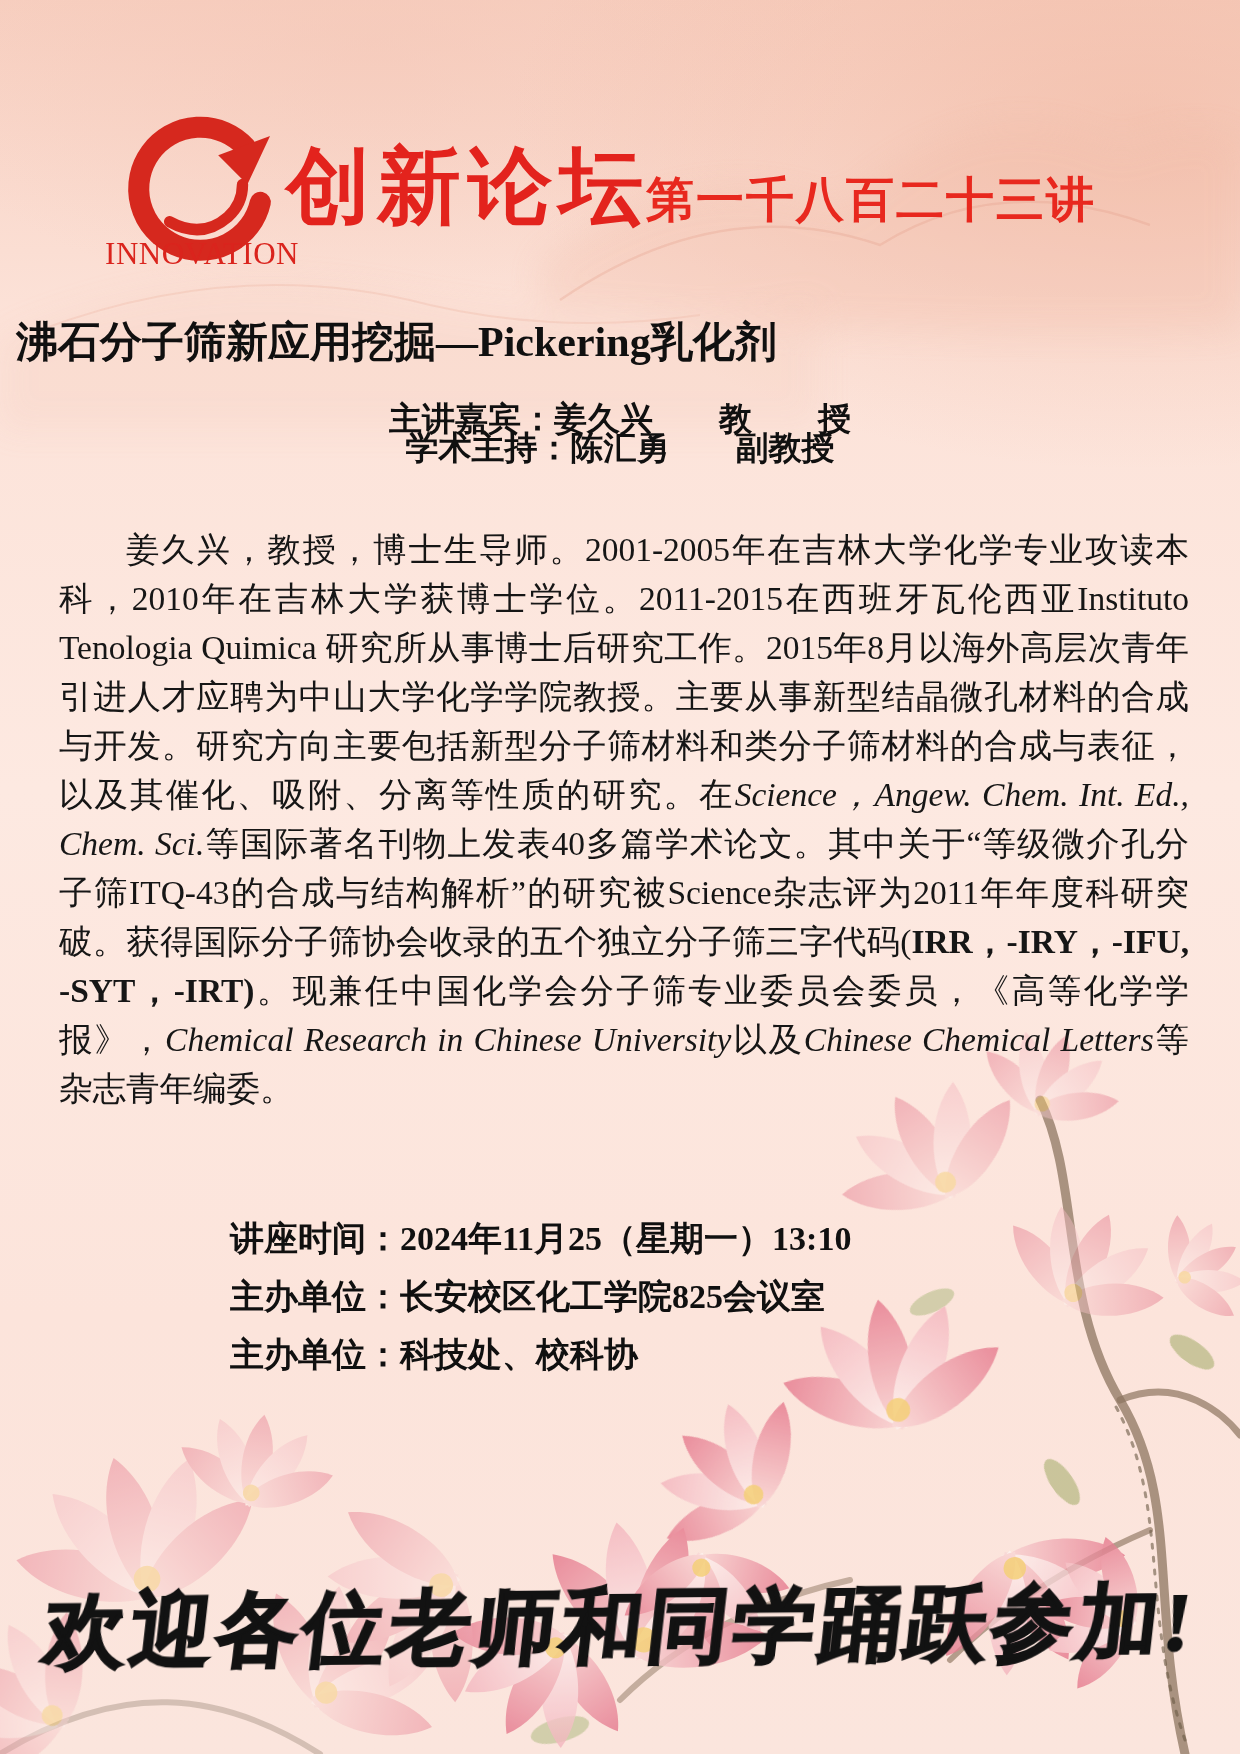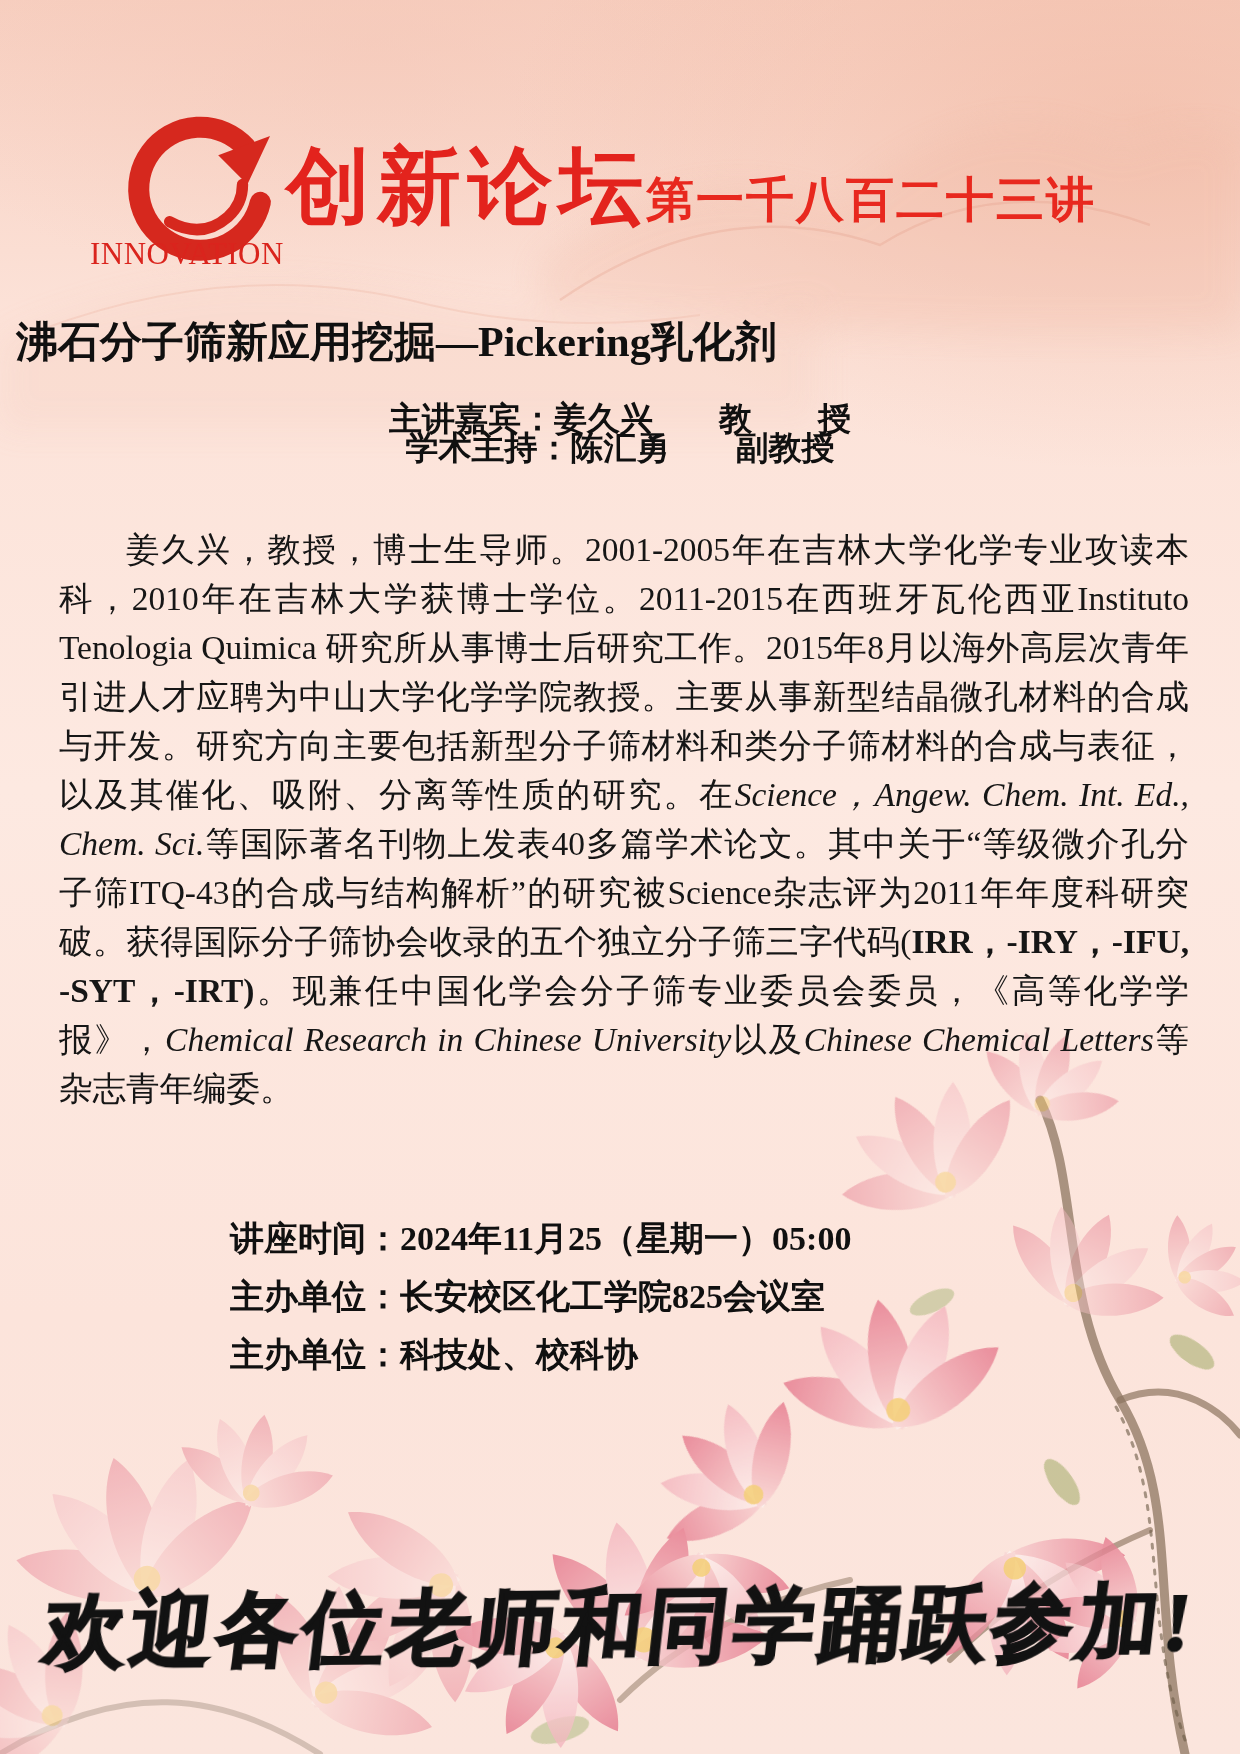--- a/index.html
+++ b/index.html
@@ -6,21 +6,21 @@
   .poster{
     position:relative;width:1240px;height:1754px;overflow:hidden;margin:0 auto;
     font-family:"Liberation Serif",serif;color:#141414;
     background:
       radial-gradient(900px 500px at 92% 120px, rgba(238,173,148,.45), transparent 70%),
       radial-gradient(700px 380px at 30% 40px, rgba(244,198,182,.5), transparent 70%),
       linear-gradient(180deg,#f7cfc0 0%,#fce2d8 18%,#fde9e1 45%,#fce4db 75%,#fbe5dd 100%);
   }
   .bg-svg{position:absolute;left:0;top:0;width:1240px;height:1754px;pointer-events:none;}
   .logo-icon{position:absolute;left:118px;top:110px;width:168px;height:162px;}
-  .logo-wordmark{position:absolute;left:90px;top:236px;width:224px;text-align:left;
+  .logo-wordmark{position:absolute;left:90px;top:236px;width:224px;text-align:center;
     font-family:"Liberation Serif",serif;font-size:31px;color:#da241d;letter-spacing:.5px;}
   .forum-name{position:absolute;left:286px;top:130px;font-size:84px;font-weight:900;
     color:#e3231d;font-family:"Liberation Sans",sans-serif;letter-spacing:7px;}
   .lecture-number{position:absolute;left:646px;top:168px;font-size:48px;font-weight:700;
     color:#e8281e;font-family:"Liberation Sans",sans-serif;letter-spacing:2px;}
   .main-title{position:absolute;top:298px;left:0;width:100%;
     font-size:42px;font-weight:700;color:#101010;margin:16px;}
   .speaker-line{position:absolute;top:397px;left:0;width:100%;text-align:center;
     font-size:33px;font-weight:700;color:#101010;}
   .host-line{position:absolute;top:426px;left:0;width:100%;text-align:center;
@@ -121,20 +121,20 @@
   <div class="lecture-number">第一千八百二十三讲</div>
 
   <h1 class="main-title">沸石分子筛新应用挖掘—Pickering乳化剂</h1>
 
   <div class="speaker-line">主讲嘉宾：姜久兴　　教　　授</div>
   <div class="host-line">学术主持：陈汇勇　　副教授</div>
 
   <p class="bio"><span>姜久兴，教授，博士生导师。2001-2005年在吉林大学化学专业攻读本科，2010年在吉林大学获博士学位。2011-2015在西班牙瓦伦西亚Instituto Tenologia Quimica 研究所从事博士后研究工作。2015年8月以海外高层次青年引进人才应聘为中山大学化学学院教授。主要从事新型结晶微孔材料的合成与开发。研究方向主要包括新型分子筛材料和类分子筛材料的合成与表征，以及其催化、吸附、分离等性质的研究。在</span><span class="seg-italic">Science，Angew. Chem. Int. Ed., Chem. Sci.</span><span>等国际著名刊物上发表40多篇学术论文。其中关于“等级微介孔分子筛ITQ-43的合成与结构解析”的研究被Science杂志评为2011年年度科研突破。获得国际分子筛协会收录的五个独立分子筛三字代码(</span><span class="seg-bold">IRR，-IRY，-IFU, -SYT，-IRT)</span><span>。现兼任中国化学会分子筛专业委员会委员，《高等化学学报》，</span><span class="seg-italic">Chemical Research in Chinese University</span><span>以及</span><span class="seg-italic">Chinese Chemical Letters</span><span>等杂志青年编委。</span></p>
 
   <div class="info-block">
-    <div>讲座时间：2024年11月25（星期一）05:00</div>
+    <div>讲座时间：2024年11月25（星期一）13:10</div>
     <div>主办单位：长安校区化工学院825会议室</div>
     <div>主办单位：科技处、校科协</div>
   </div>
 
   <div class="welcome">欢迎各位老师和同学踊跃参加!</div>
 
 </div>
 
 </body></html>

